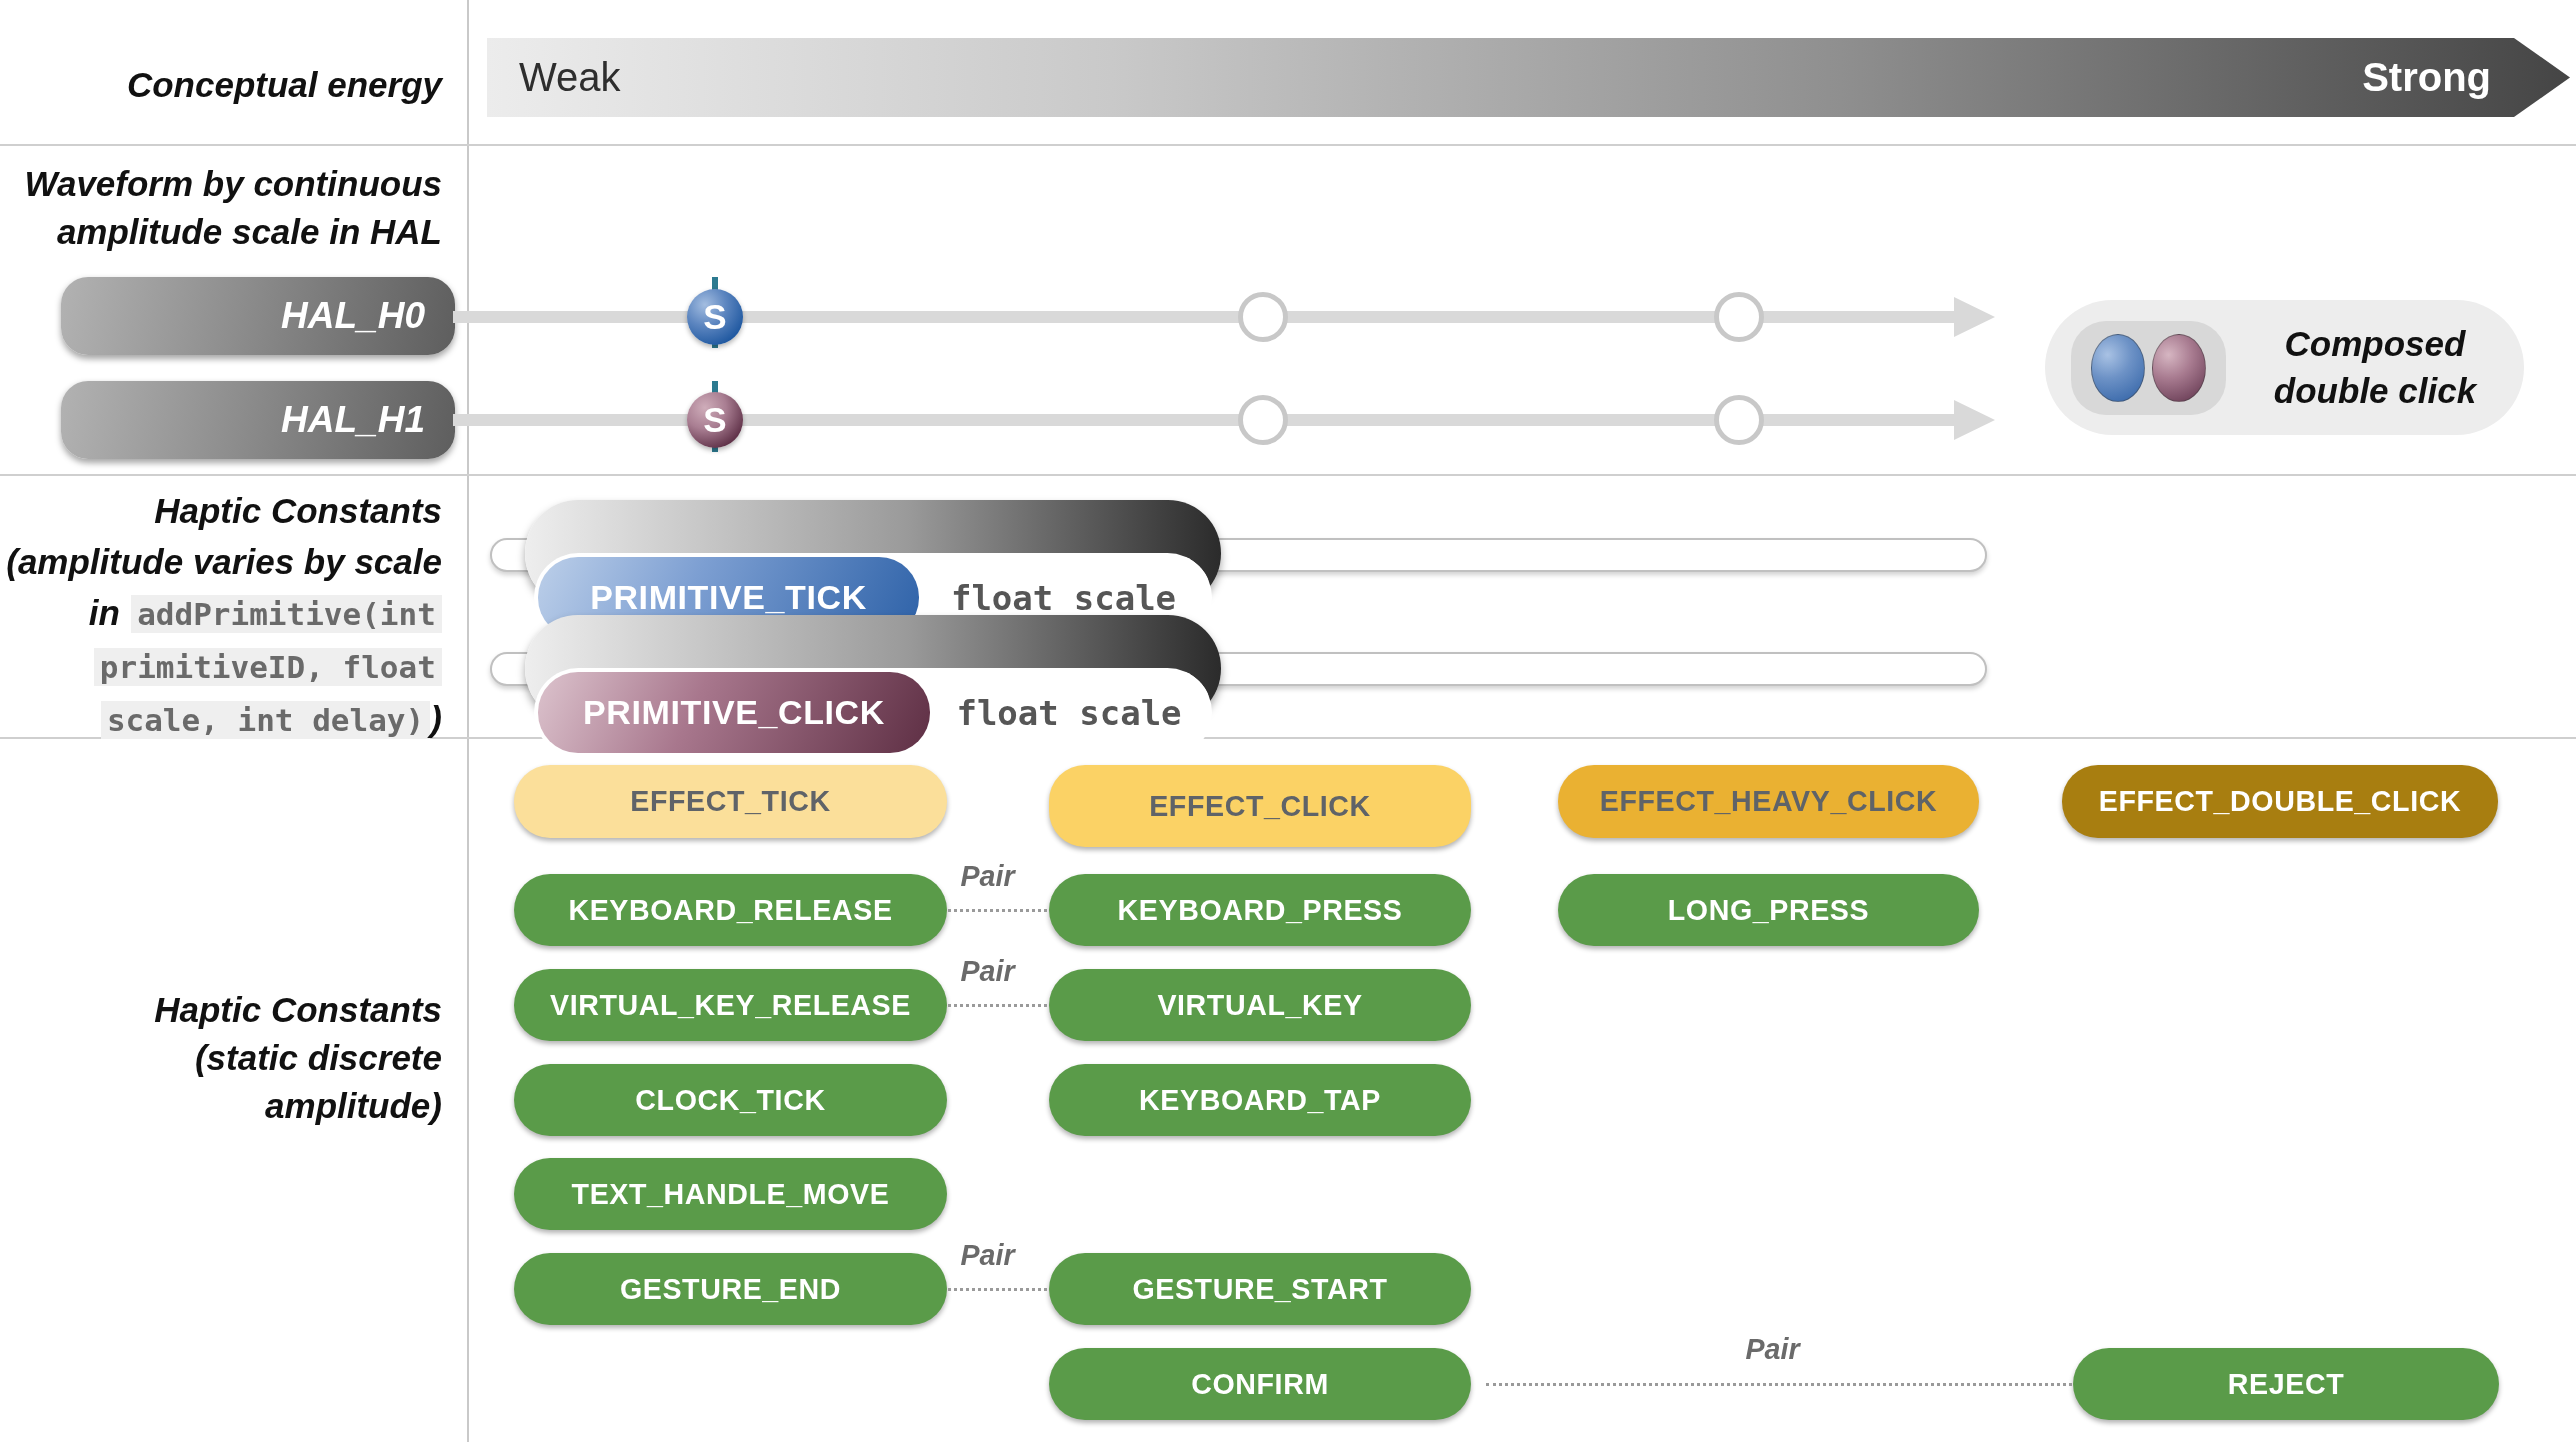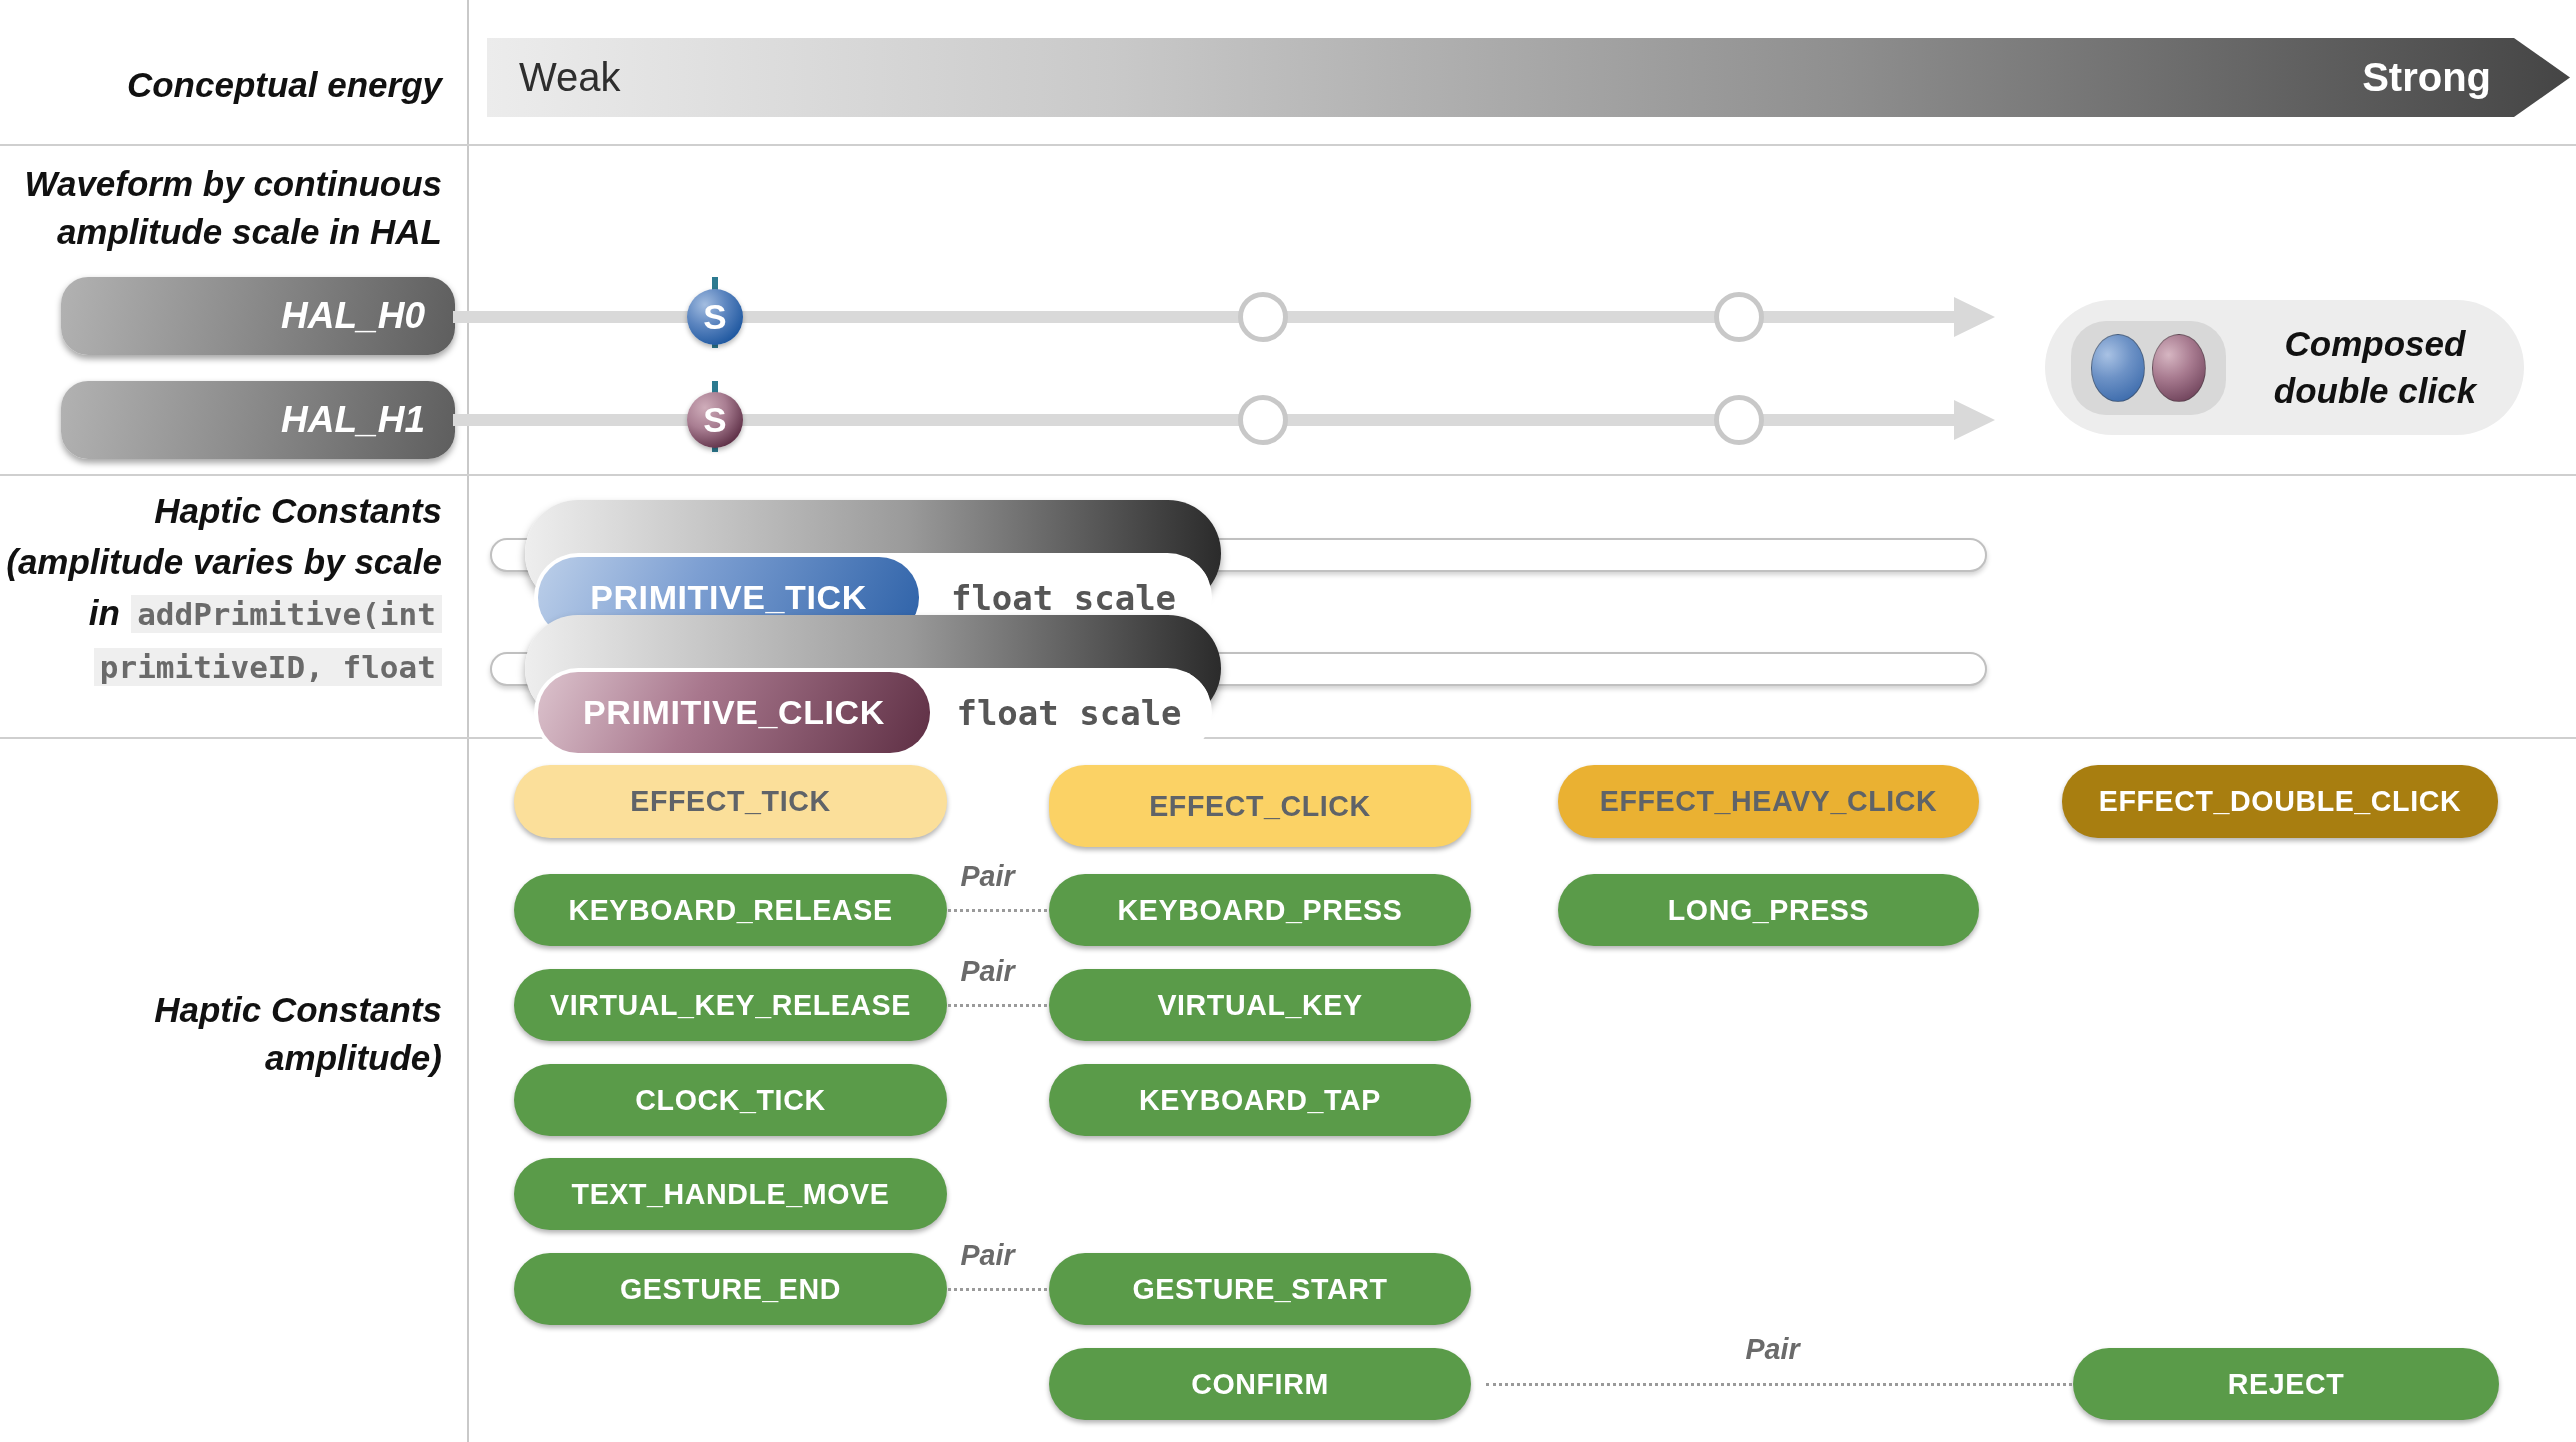--- a/index.html
+++ b/index.html
@@ -122,40 +122,42 @@
   <div class="composed-text">
     <div>Composed</div>
     <div>double click</div>
   </div>
 
   <div class="rowlabel" style="top:485px;line-height:51px">
     <div>Haptic Constants</div>
     <div>(amplitude varies by scale</div>
     <div><span style="margin-right:11.2px">in</span><span class="code-chip">addPrimitive(int</span></div>
     <div><span class="code-chip">primitiveID, float</span></div>
+    <div><span class="code-chip">scale, int delay)</span><span>)</span></div>
   </div>
 
   <div class="track" style="top:538px"></div>
   <div class="capsule" style="top:500px">
     <div class="capsule-inner">
       <div class="prim-pill blue">PRIMITIVE_TICK</div>
       <div class="prim-param">float scale</div>
     </div>
   </div>
 
   <div class="track" style="top:652px"></div>
   <div class="capsule" style="top:615px">
     <div class="capsule-inner">
       <div class="prim-pill mauve">PRIMITIVE_CLICK</div>
       <div class="prim-param">float scale</div>
     </div>
   </div>
 
   <div class="rowlabel" style="top:986px">
     <div>Haptic Constants</div>
+    <div>(static discrete</div>
     <div>amplitude)</div>
   </div>
 
   <div class="btn gray-text" style="left:514px;top:765px;width:433px;height:73px;background:#fbdf9a">EFFECT_TICK</div>
   <div class="btn gray-text" style="left:1049px;top:765px;width:422px;height:82px;background:#fbd265">EFFECT_CLICK</div>
   <div class="btn gray-text" style="left:1558px;top:765px;width:421px;height:73px;background:#eab132">EFFECT_HEAVY_CLICK</div>
   <div class="btn white-text" style="left:2062px;top:765px;width:436px;height:73px;background:#a87e10">EFFECT_DOUBLE_CLICK</div>
 
   <div class="btn green" style="left:514px;top:874px;width:433px">KEYBOARD_RELEASE</div>
   <div class="btn green" style="left:1049px;top:874px;width:422px">KEYBOARD_PRESS</div>

